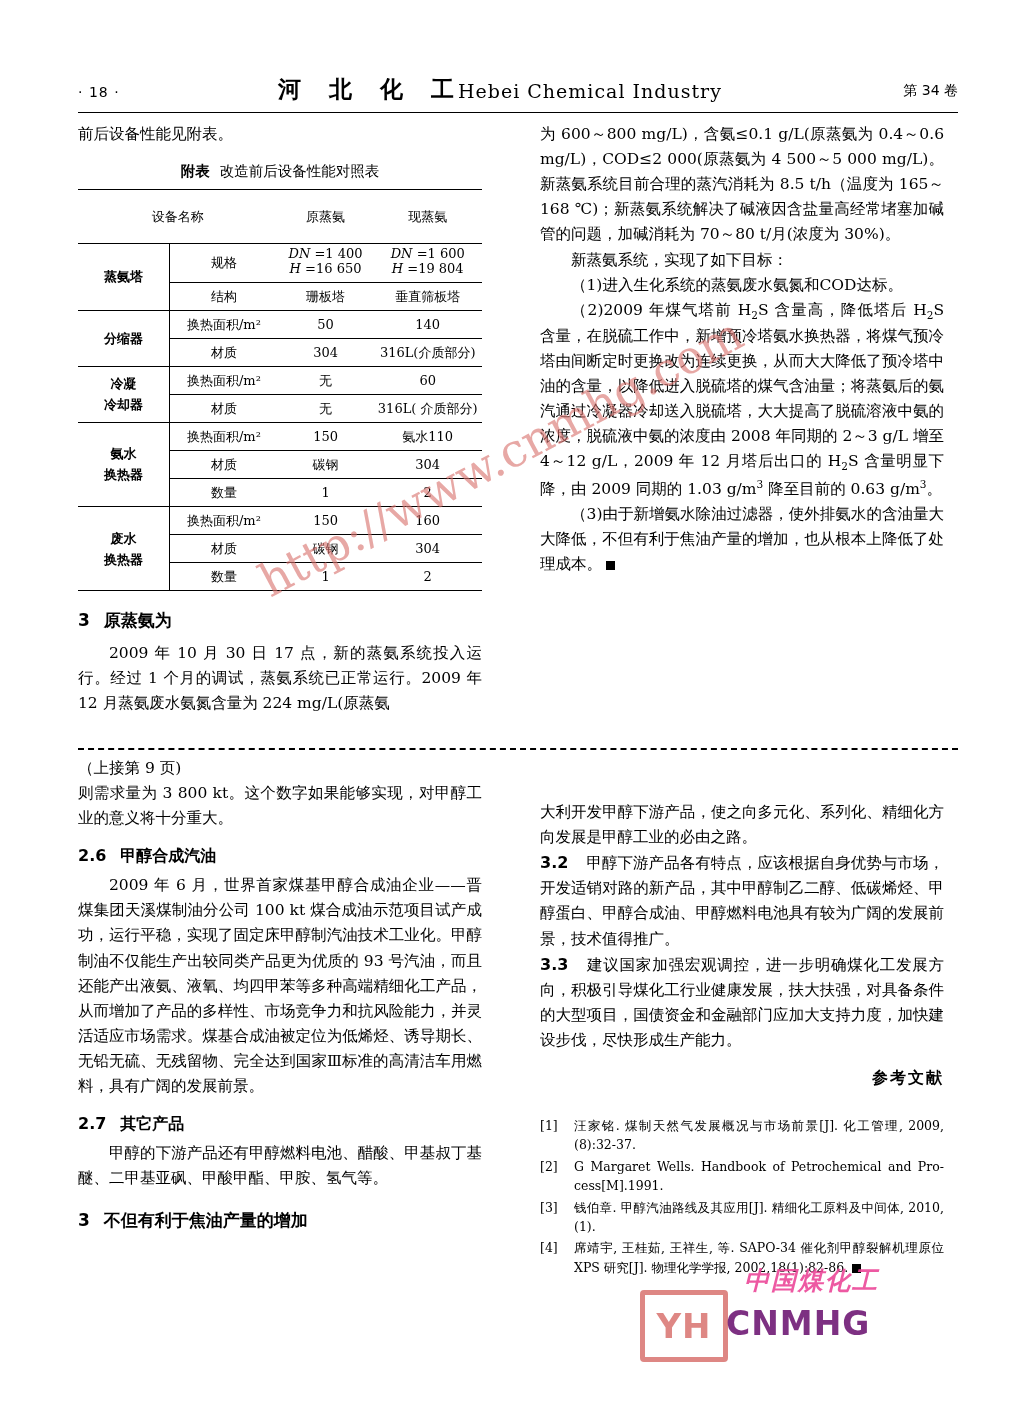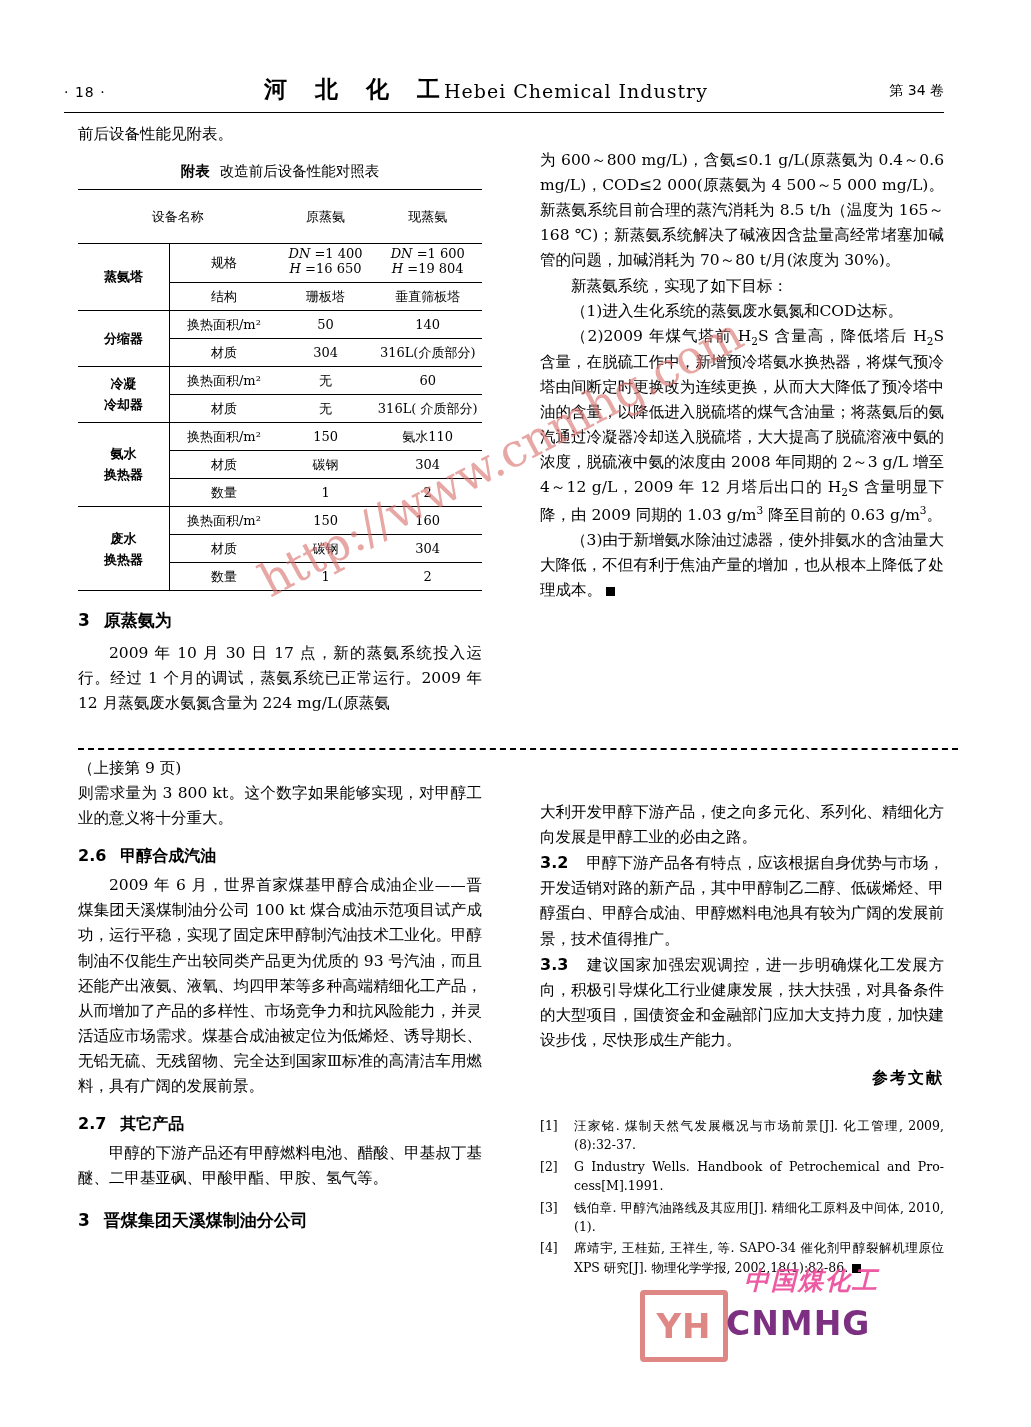--- a/index.html
+++ b/index.html
@@ -20,21 +20,21 @@
     left: 0; top: 0;
     width: 1031px;
     height: 1427px;
     box-sizing: border-box;
     padding: 0;
   }
 
   
   .header {
     position: absolute;
-    left: 64px;
+    left: 78px;
     top: 72px;
     width: 880px;
     height: 44px;
   }
   .hdr-page-no {
     position: absolute;
     left: 0; top: 12px;
     font-size: 14px;
     letter-spacing: 1px;
   }
@@ -73,21 +73,21 @@
     width: 404px;
     font-size: 15.5px;
     line-height: 1.62;
     text-align: justify;
     font-family: "DejaVu Serif", "Liberation Serif", serif;
   }
   .col-left  { left: 78px; }
   .col-right { left: 540px; }
 
   .top-left  { top: 122px; }
-  .top-right { top: 122px; margin-top: 26px; }
+  .top-right { top: 122px; }
 
   .bottom-left  { top: 756px; }
   .bottom-right { top: 800px; }
 
   p {
     margin: 0 0 0 0;
     text-indent: 2em;
   }
   p.noindent { text-indent: 0; }
 
@@ -374,38 +374,38 @@
       <span class="num">2.6</span><span>甲醇合成汽油</span>
     </h3>
     <p>2009 年 6 月，世界首家煤基甲醇合成油企业——晋煤集团天溪煤制油分公司 100 kt 煤合成油示范项目试产成功，运行平稳，实现了固定床甲醇制汽油技术工业化。甲醇制油不仅能生产出较同类产品更为优质的 93 号汽油，而且还能产出液氨、液氧、均四甲苯等多种高端精细化工产品，从而增加了产品的多样性、市场竞争力和抗风险能力，并灵活适应市场需求。煤基合成油被定位为低烯烃、诱导期长、无铅无硫、无残留物、完全达到国家Ⅲ标准的高清洁车用燃料，具有广阔的发展前景。</p>
 
     <h3 class="subsec">
       <span class="num">2.7</span><span>其它产品</span>
     </h3>
     <p>甲醇的下游产品还有甲醇燃料电池、醋酸、甲基叔丁基醚、二甲基亚砜、甲酸甲酯、甲胺、氢气等。</p>
 
     <h2 class="sec">
-      <span class="num">3</span><span>晋煤集团天溪煤制油分公司</span>
+      <span class="num">3</span><span>不但有利于焦油产量的增加</span>
     </h2>
   </div>
 
   <div class="col col-right bottom-right">
     <p class="noindent">大利开发甲醇下游产品，使之向多元化、系列化、精细化方向发展是甲醇工业的必由之路。</p>
 
     <p class="numbered-para noindent"><span class="num">3.2</span><span>甲醇下游产品各有特点，应该根据自身优势与市场，开发适销对路的新产品，其中甲醇制乙二醇、低碳烯烃、甲醇蛋白、甲醇合成油、甲醇燃料电池具有较为广阔的发展前景，技术值得推广。</span></p>
 
     <p class="numbered-para noindent"><span class="num">3.3</span><span>建议国家加强宏观调控，进一步明确煤化工发展方向，积极引导煤化工行业健康发展，扶大扶强，对具备条件的大型项目，国债资金和金融部门应加大支持力度，加快建设步伐，尽快形成生产能力。</span></p>
 
     <div class="ref-title">参考文献</div>
 
     <p class="ref-item">
       <span class="rno">[1]</span><span>汪家铭. 煤制天然气发展概况与市场前景[J]. 化工管理, 2009,(8):32-37.</span>
     </p>
     <p class="ref-item">
-      <span class="rno">[2]</span><span>G Industry Wells.  Handbook of Petrochemical and Pro-cess[M].1991.</span>
+      <span class="rno">[2]</span><span>G Margaret Wells.  Handbook of Petrochemical and Pro-cess[M].1991.</span>
     </p>
     <p class="ref-item">
       <span class="rno">[3]</span><span>钱伯章. 甲醇汽油路线及其应用[J]. 精细化工原料及中间体, 2010,(1).</span>
     </p>
     <p class="ref-item">
       <span class="rno">[4]</span><span>席靖宇, 王桂茹, 王祥生, 等. SAPO-34 催化剂甲醇裂解机理原位 XPS 研究[J]. 物理化学学报, 2002,18(1):82-86.</span><span class="endmark"></span>
     </p>
   </div>
 
   <div class="wm-url">http://www.cnmhg.com</div>

